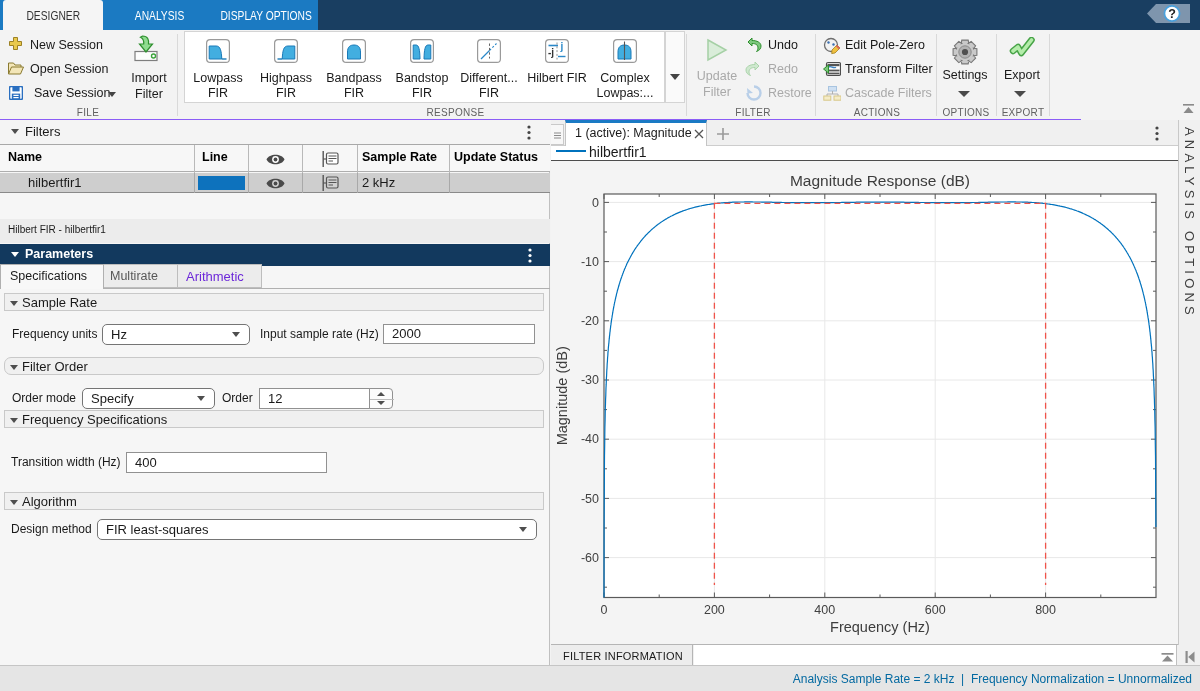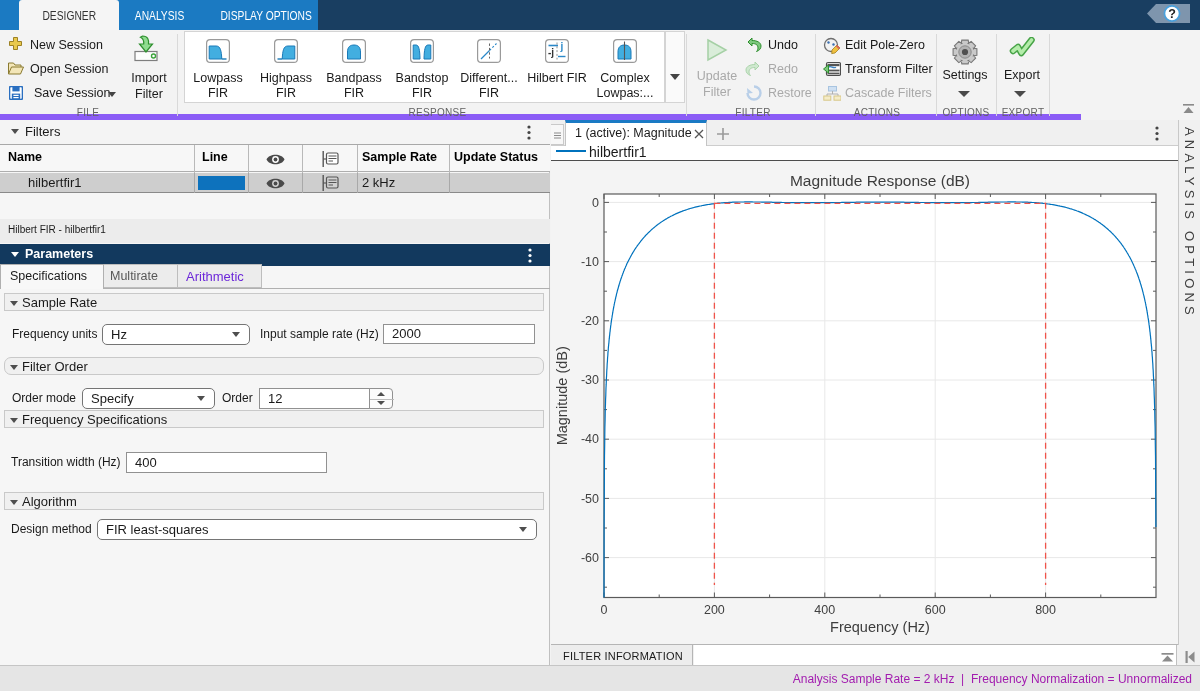--- a/index.html
+++ b/index.html
@@ -9,21 +9,21 @@
   #app { position:relative; width:1200px; height:691px; }
   
   #tabstrip { position:absolute; left:0; top:0; width:1200px; height:30px; background:#193e61; }
   #tabstrip .bluepart { position:absolute; left:0; top:0; width:318px; height:30px; background:#1b7ac2; }
   .tstab { position:absolute; top:0; height:30px; line-height:31px; text-align:center;
     color:#fff; font-size:13.5px; }
   .tstab span { display:inline-block; transform:scaleX(0.76); transform-origin:center; white-space:nowrap; }
   .tstab.active { background:#f5f5f5; color:#333; border-radius:3px 3px 0 0; }
   
   #ribbon { position:absolute; left:0; top:30px; width:1081px; height:90px; background:#f3f3f3;
-    border-bottom:6px solid #8b5cf6; }
+    border-bottom:1px solid #8b5cf6; }
   .rsep { position:absolute; top:4px; height:82px; width:1px; background:#d9d9d9; }
   .rlabel { position:absolute; top:77px; transform:translateX(-50%); font-size:10px; color:#616161; letter-spacing:0.3px; }
   .rtext { font-size:12.5px; color:#1a1a1a; }
   .rtext.dis { color:#a9a9a9; }
   .galbtn { position:absolute; top:2px; width:66px; text-align:center; }
   .galbtn .cap { font-size:12.5px; color:#1a1a1a; line-height:14.5px; margin-top:4px; }
   
   #leftpanel { position:absolute; left:0; top:120px; width:550px; height:545px; background:#f6f6f6;
     border-right:1px solid #c0c0c0; }
   .parambar { position:absolute; left:0; width:550px; background:#12395e; color:#fff;margin-top:47px; }
@@ -45,21 +45,21 @@
     border-left:1px solid #c8c8c8; }
   
   #statusbar { position:absolute; left:0; top:665px; width:1200px; height:26px; background:#e5e5e5;
     border-top:1px solid #c5c5c5; }
 </style>
 </head>
 <body>
 <div id="app">
   <div id="tabstrip">
     <div class="bluepart"></div>
-    <div class="tstab active" style="left:3px; width:100px;margin-left:16px;"><span>DESIGNER</span></div>
+    <div class="tstab active" style="left:3px; width:100px;"><span>DESIGNER</span></div>
     <div class="tstab" style="left:114px; width:92px;"><span>ANALYSIS</span></div>
     <div class="tstab" style="left:206px; width:119px;"><span>DISPLAY OPTIONS</span></div>
     <svg class="abs" style="left:1145px; top:2px;" width="48" height="23">
       <path d="M2,11.5 L11,2 L45,2 L45,21 L11,21 Z" fill="#7e95ad"></path>
       <circle cx="27" cy="11.5" r="7.6" fill="#fff" stroke="#4aa0dc" stroke-width="1.8"></circle>
       <text x="27" y="16" font-size="12.5px" font-weight="bold" fill="#222" text-anchor="middle" font-family="Liberation Sans">?</text>
     </svg>
   </div>
   <div id="ribbon">
 
@@ -145,21 +145,21 @@
       <div class="cap">Hilbert FIR</div>
     </div>
     <div class="galbtn" style="left:592px; top:9px;">
       <svg width="24" height="24" viewBox="0 0 24 24">
           <rect x="0.6" y="0.6" width="22.8" height="22.8" rx="3.5" fill="#fff" stroke="#9a9a9a" stroke-width="1.2"></rect>
           <path d="M5,20 L5,13 C5,8 7.5,6 11.5,6 C15.5,6 18,8 18,13 L18,20 Z" fill="#42aee0" stroke="#1b7ab8" stroke-width="1"></path>
           <path d="M11.5,2.5 L11.5,21" stroke="#555" stroke-width="1.1"></path>
         </svg>
       <div class="cap">Complex<br>Lowpas:...</div>
     </div>
-    <div class="rlabel" style="left:432px;padding-left:11px;">RESPONSE</div>
+    <div class="rlabel" style="left:450px;padding-left:11px;">RESPONSE</div>
     <div class="rsep" style="left:686px;"></div>
 
     <svg class="abs" style="left:705px; top:8px;" width="24" height="24" viewBox="0 0 24 24">
       <path d="M3,2 L21,12 L3,22 Z" fill="#d9edd9" stroke="#a5d0a5" stroke-width="1.5"></path>
     </svg>
     <div class="abs rtext dis" style="left:694px; top:38px; width:46px; text-align:center; line-height:16px;">Update Filter</div>
     <svg class="abs" style="left:745px; top:7px;" width="17" height="15" viewBox="0 0 17 15">
       <path d="M7,1 L3,5 L7,9 L7,6.5 C11,6.5 13,8 13,11 C13,12.5 12.5,13.5 11.5,14.5 C14.5,13.5 16,11.5 16,9 C16,5.5 12,3.5 7,3.5 Z" fill="#7ec87e" stroke="#2e8f2e" stroke-width="1"></path>
     </svg>
     <div class="abs rtext" style="left:768px; top:8px;">Undo</div>
@@ -420,15 +420,15 @@
       <svg class="abs" style="left:634px; top:6px;" width="10" height="12" viewBox="0 0 10 12">
           <rect x="0.5" y="0" width="2.2" height="12" fill="#8c8c8c"></rect>
           <path d="M9.5,0.5 L9.5,11.5 L3.2,6 Z" fill="#8c8c8c"></path>
         </svg>
     </div>
   </div>
   <div id="sidebar">
     <div class="abs" style="left:3px; top:7px; font-size:13px; color:#3c3c3c; writing-mode:vertical-lr; letter-spacing:4.2px;">ANALYSIS OPTIONS</div>
   </div>
   <div id="statusbar">
-    <div class="abs" style="right:8px; top:6px; font-size:12px; color:#a21caf;">Analysis Sample Rate = 2 kHz&nbsp; |&nbsp; Frequency Normalization = Unnormalized</div>
+    <div class="abs" style="right:8px; top:6px; font-size:12px; color:#0369a1;">Analysis Sample Rate = 2 kHz&nbsp; |&nbsp; Frequency Normalization = Unnormalized</div>
   </div>
 </div>
 
 </body></html>

